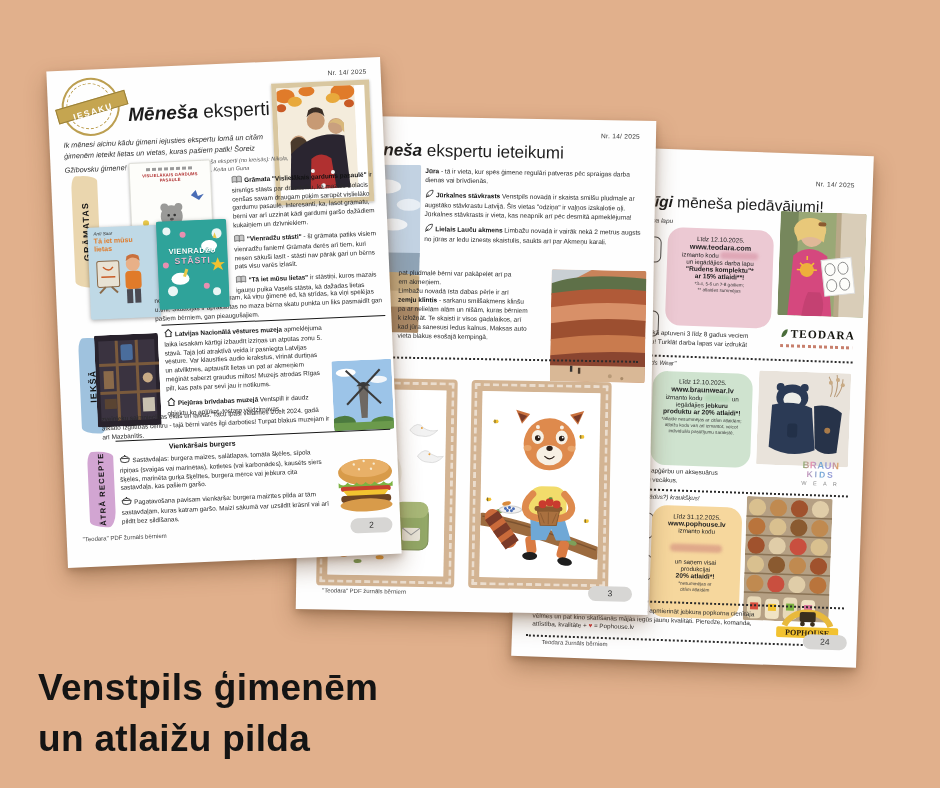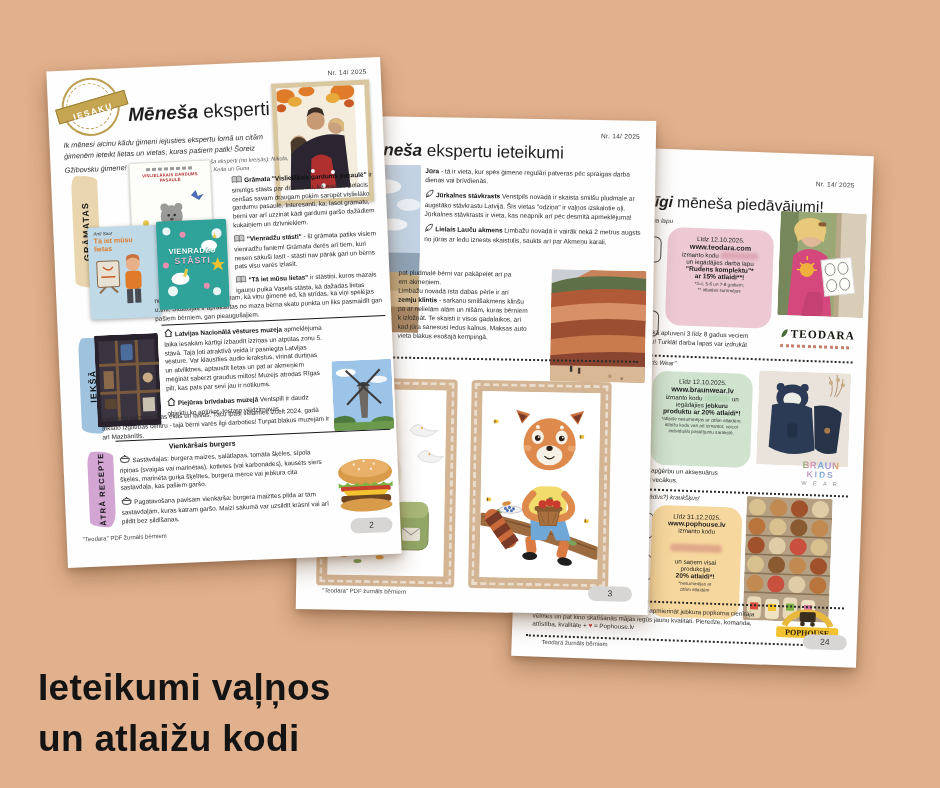--- a/index.html
+++ b/index.html
@@ -657,17 +657,17 @@
               <circle cx="6" cy="1" r=".8" fill="#222"></circle>
               <path d="M1,4 H11 L10,7.6 Q6,9.4 2,7.6 Z" fill="none" stroke="#222" stroke-width=".9"></path>
             </svg></span><span>Pagatavošana pavisam vienkārša: burgera maizītes pilda ar tām sastāvdaļām, kuras katram garšo. Maizi sākumā var uzsildīt krāsnī vai arī pildīt bez sildīšanas.</span></p>
     </div>
 
     <div class="abs footer-txt" style="left:16px;top:466px;">"Teodara" PDF žurnāls bērniem</div>
     <div class="abs pill" style="right:8px;top:460px;width:42px;height:15px;">2</div>
   </div>
 
   <div class="abs caption-big" style="left:38px;top:662px;">
-    <div>Ieteikumi vaļņos</div>
-    <div>un atlaižu kodi</div>
+    <div>Venstpils ģimenēm</div>
+    <div>un atlaižu pilda</div>
   </div>
 
 </div>
 
 </body></html>

